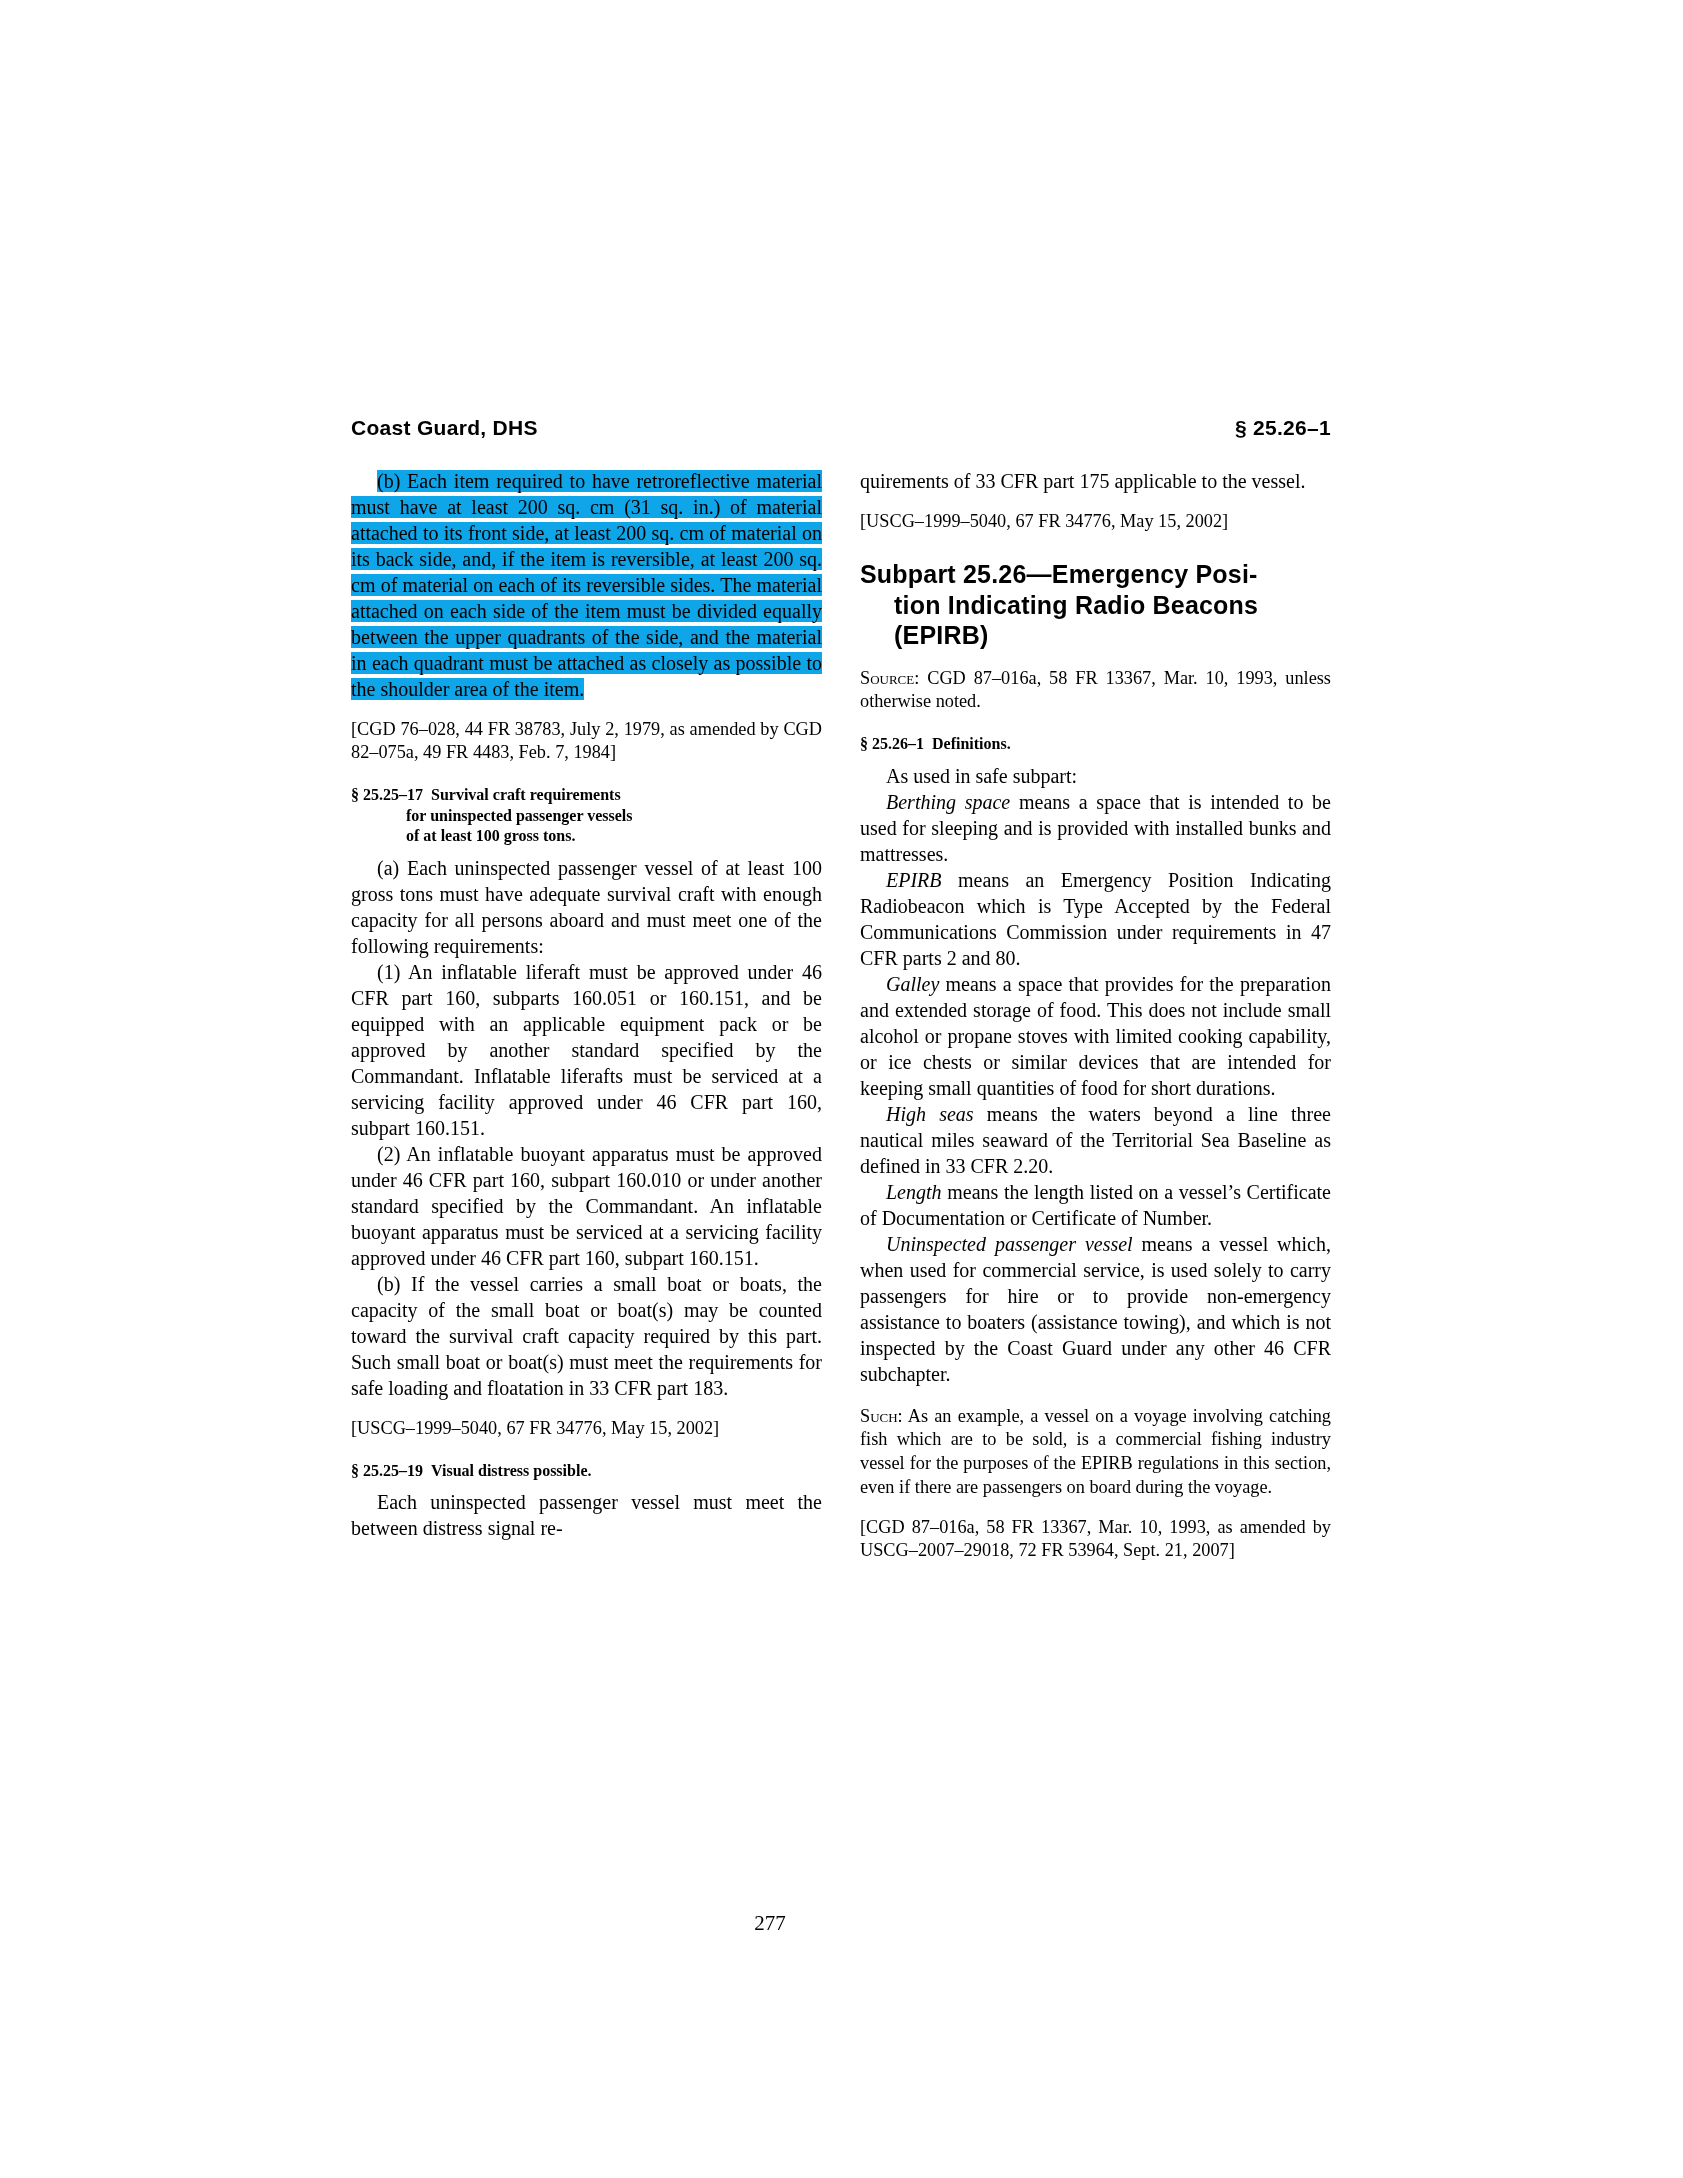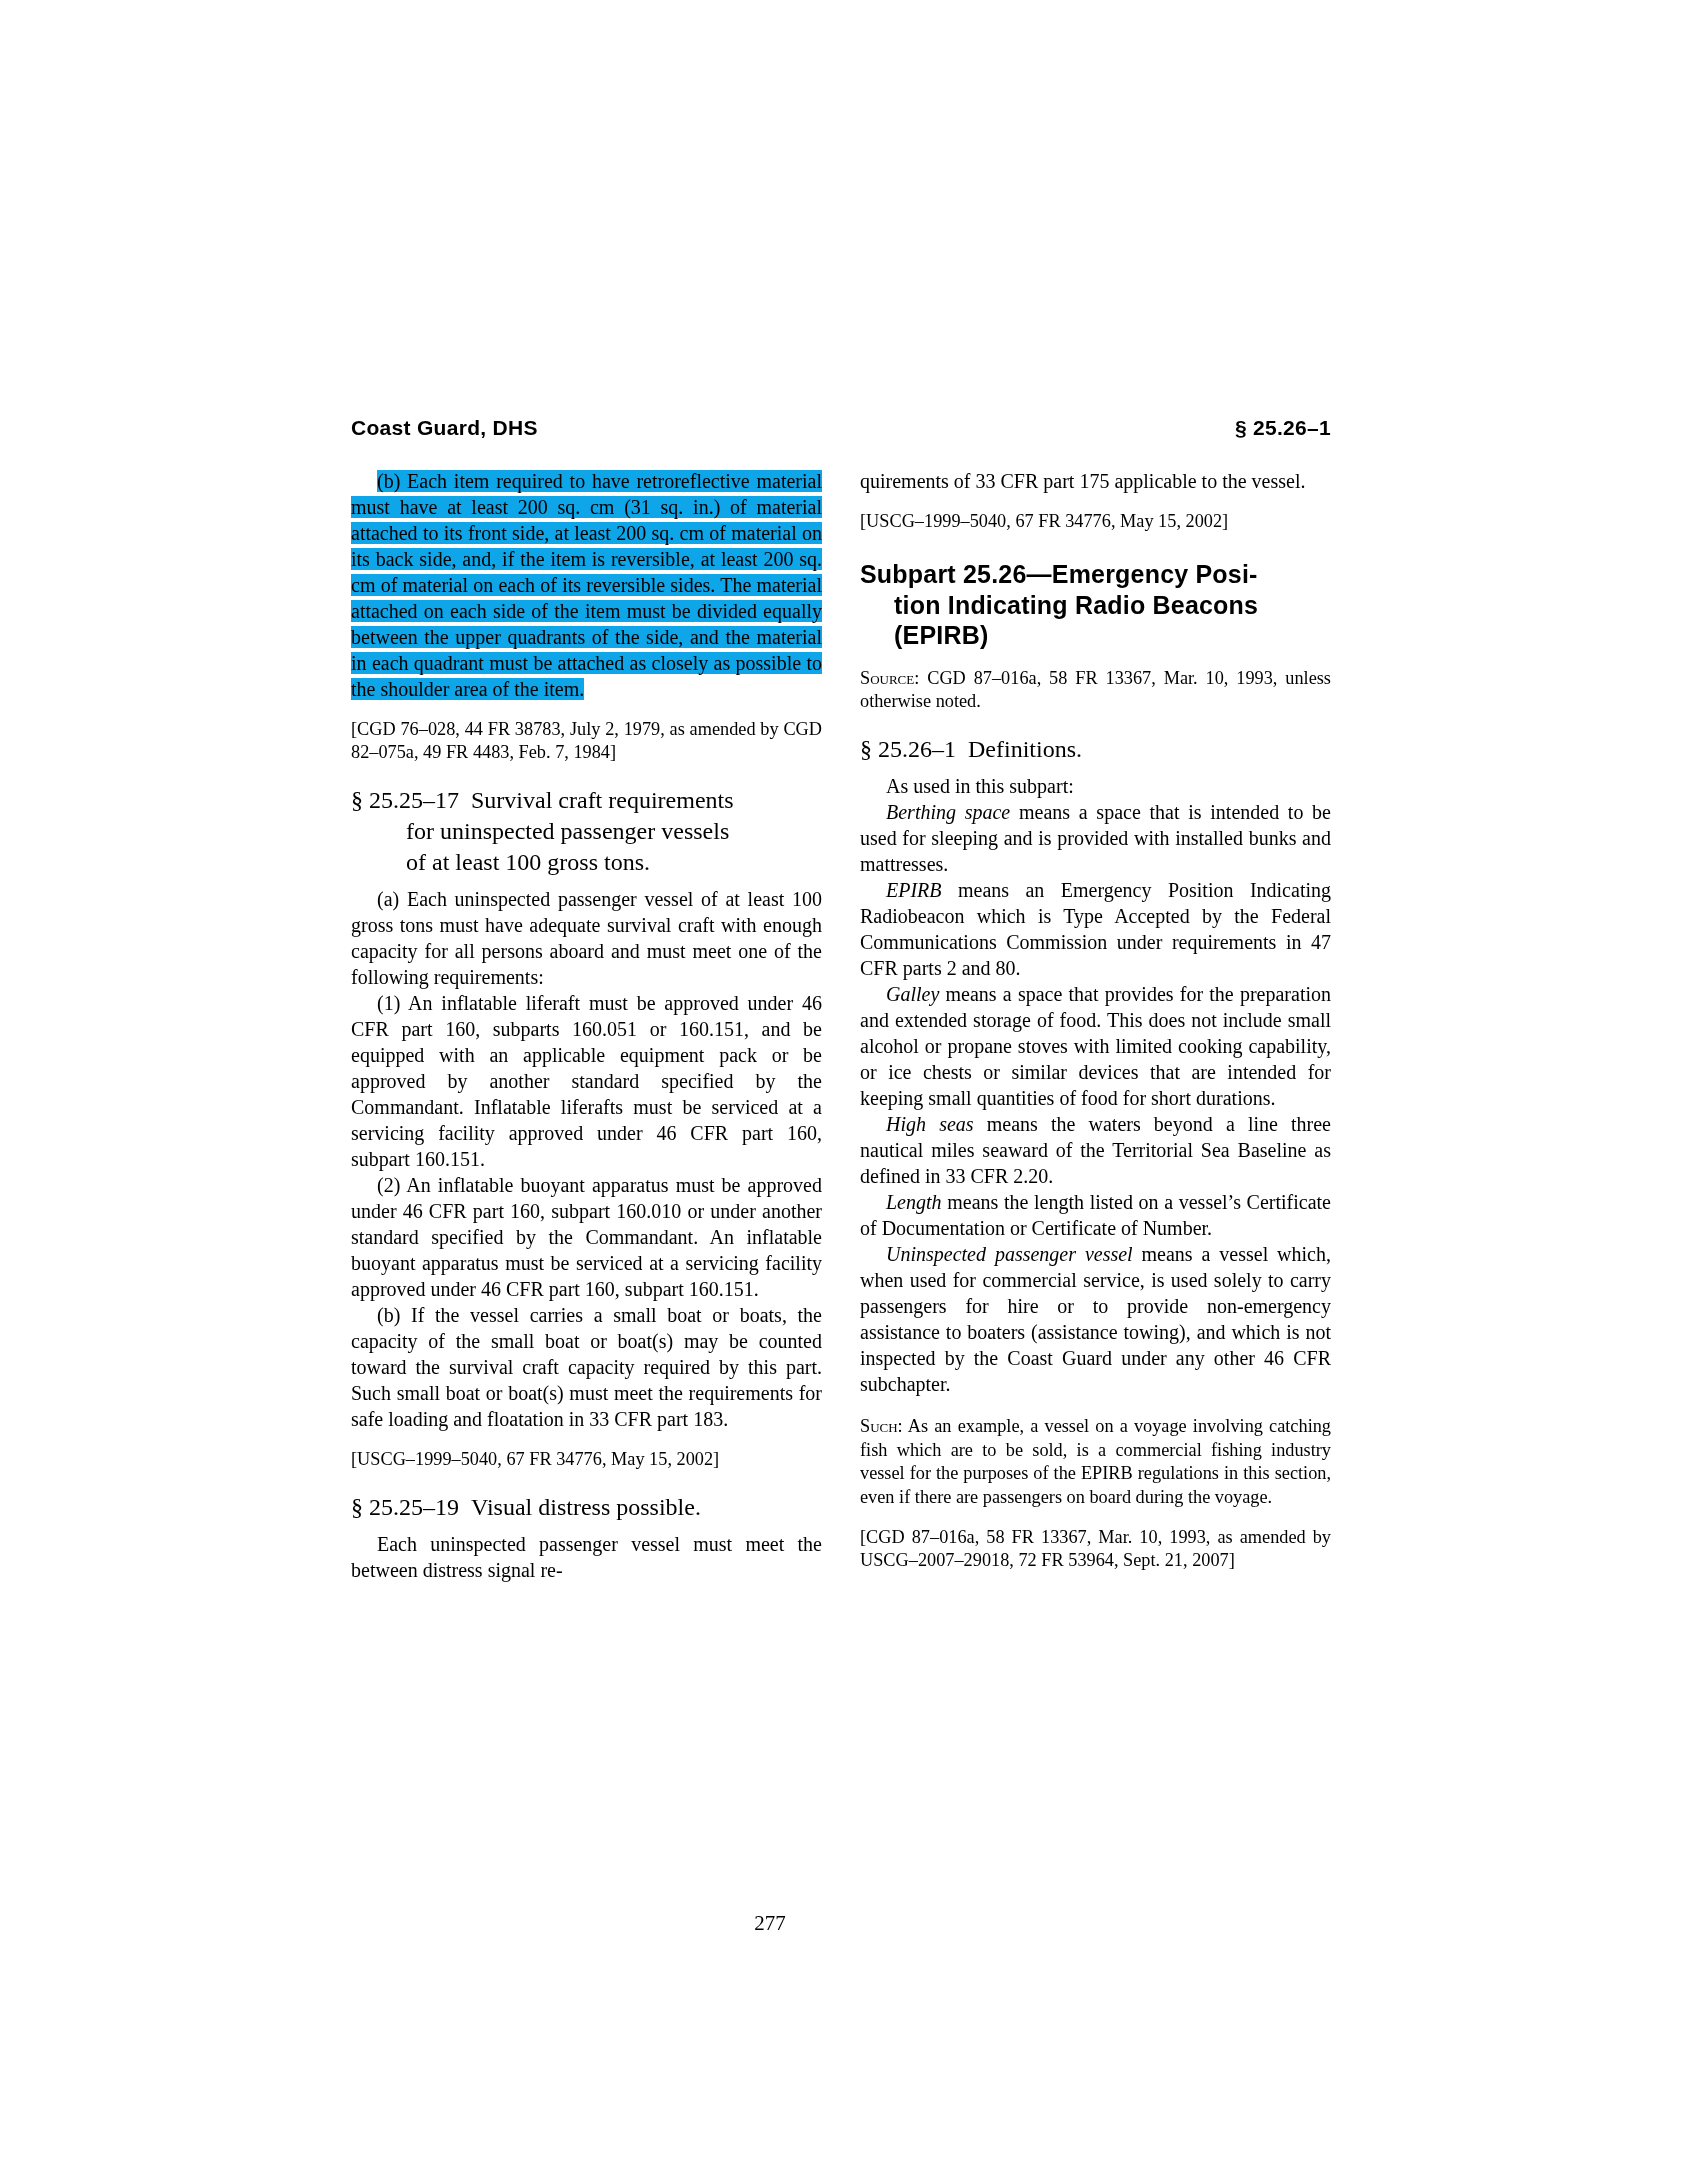--- a/index.html
+++ b/index.html
@@ -65,22 +65,22 @@
 
   .cite {
     font-size: 18.3px;
     line-height: 1.28;
     margin-top: 16px;
     margin-bottom: 16px;
     text-align: justify;
   }
 
   .sechead {
-    font-size: 24px;
-    font-weight: normal;
+    font-size: 16px;
+    font-weight: bold;
     margin-top: 20px;
     margin-bottom: 8px;
     text-align: left;
     line-height: 1.3;
   }
   .sechead .hang {
     display: block;
     padding-left: 34px;
     text-indent: -34px;
   }
@@ -183,21 +183,21 @@
           <span class="l2">tion Indicating Radio Beacons</span>
           <span class="l3">(EPIRB)</span>
         </div>
 
         <p class="source"><span class="smallcaps">Source:</span><span> CGD 87–016a, 58 FR 13367, Mar. 10, 1993, unless otherwise noted.</span></p>
 
         <div class="sechead">
           <span class="hang"><span>§ 25.26–1</span>&nbsp;&nbsp;<span>Definitions.</span></span>
         </div>
 
-        <p class="body indent">As used in this subpart:</p>
+        <p class="body indent">As used in safe subpart:</p>
 
         <p class="body indent"><span class="ital">Berthing space</span><span> means a space that is intended to be used for sleeping and is provided with installed bunks and mattresses.</span></p>
 
         <p class="body indent"><span class="ital">EPIRB</span><span> means an Emergency Position Indicating Radiobeacon which is Type Accepted by the Federal Communications Commission under requirements in 47 CFR parts 2 and 80.</span></p>
 
         <p class="body indent"><span class="ital">Galley</span><span> means a space that provides for the preparation and extended storage of food. This does not include small alcohol or propane stoves with limited cooking capability, or ice chests or similar devices that are intended for keeping small quantities of food for short durations.</span></p>
 
         <p class="body indent"><span class="ital">High seas</span><span> means the waters beyond a line three nautical miles seaward of the Territorial Sea Baseline as defined in 33 CFR 2.20.</span></p>
 
         <p class="body indent"><span class="ital">Length</span><span> means the length listed on a vessel’s Certificate of Documentation or Certificate of Number.</span></p>

